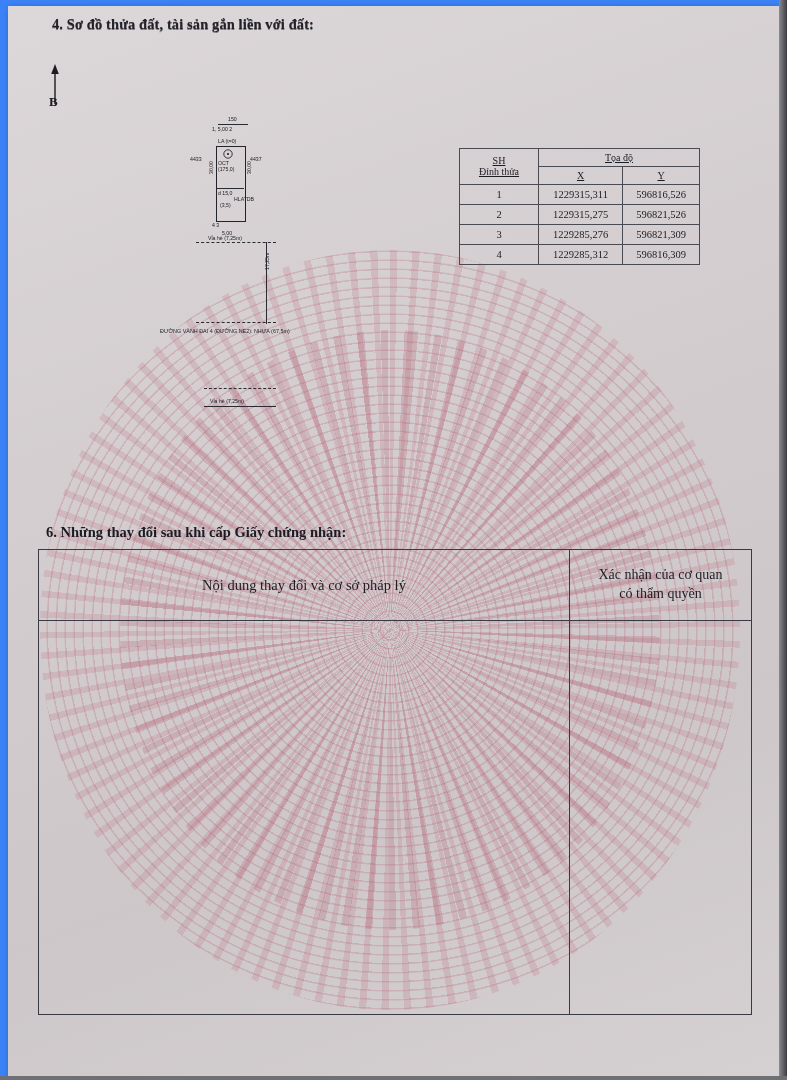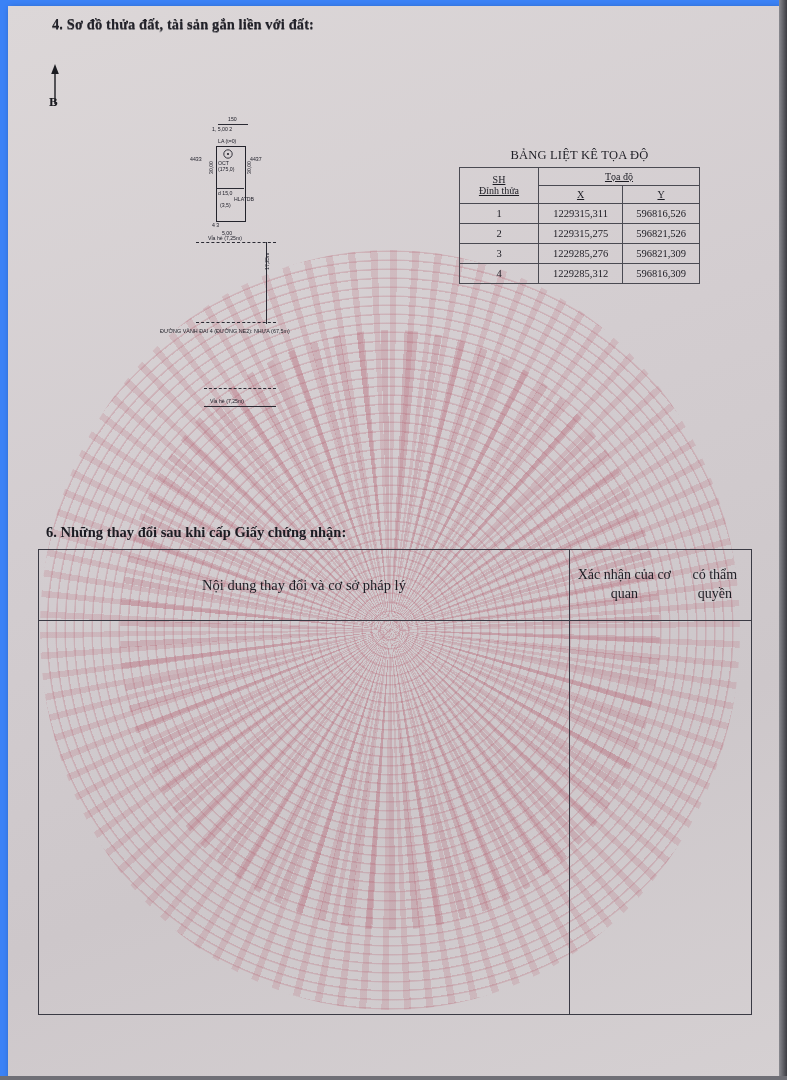--- a/index.html
+++ b/index.html
@@ -223,21 +223,21 @@
     font-size: 14.5px;
     color: #1d1d24;
   }
   .chg .h-right {
     position: absolute;
     left: 531px;
     top: 0;
     right: 0;
     height: 70px;
     display: flex;
-    flex-direction: row;
+    flex-direction: column;
     align-items: center;
     justify-content: center;
     font-size: 14px;
     color: #1d1d24;
     line-height: 1.35;
     text-align: center;
   }
   
   .footer1 {
     position: absolute;
@@ -362,21 +362,20 @@
 
       <div class="dash" style="left:36px; top:212px; width:80px;"></div>
       <span class="caption" style="left:0px; top:218px;">ĐƯỜNG VÀNH ĐAI 4 (ĐƯỜNG NE2): NHỰA (67,5m)</span>
 
       <div class="dash" style="left:44px; top:278px; width:72px;"></div>
       <span class="txt" style="left:50px; top:288px;">Vỉa hè (7,25m)</span>
       <div class="ln" style="left:44px; top:296px; width:72px; height:0.8px;"></div>
     </div>
 
     <div class="coord-wrap">
-      <div class="coord-title">BẢNG LIỆT KÊ TỌA ĐỘ</div>
       <table class="coord">
         <tbody>
             <tr class="head1">
           <th class="sh-cell" rowspan="2">
             <div>SH</div>
             <div>Đỉnh thửa</div>
           </th>
           <th colspan="2">Tọa độ</th>
         </tr>
         <tr class="head2">

